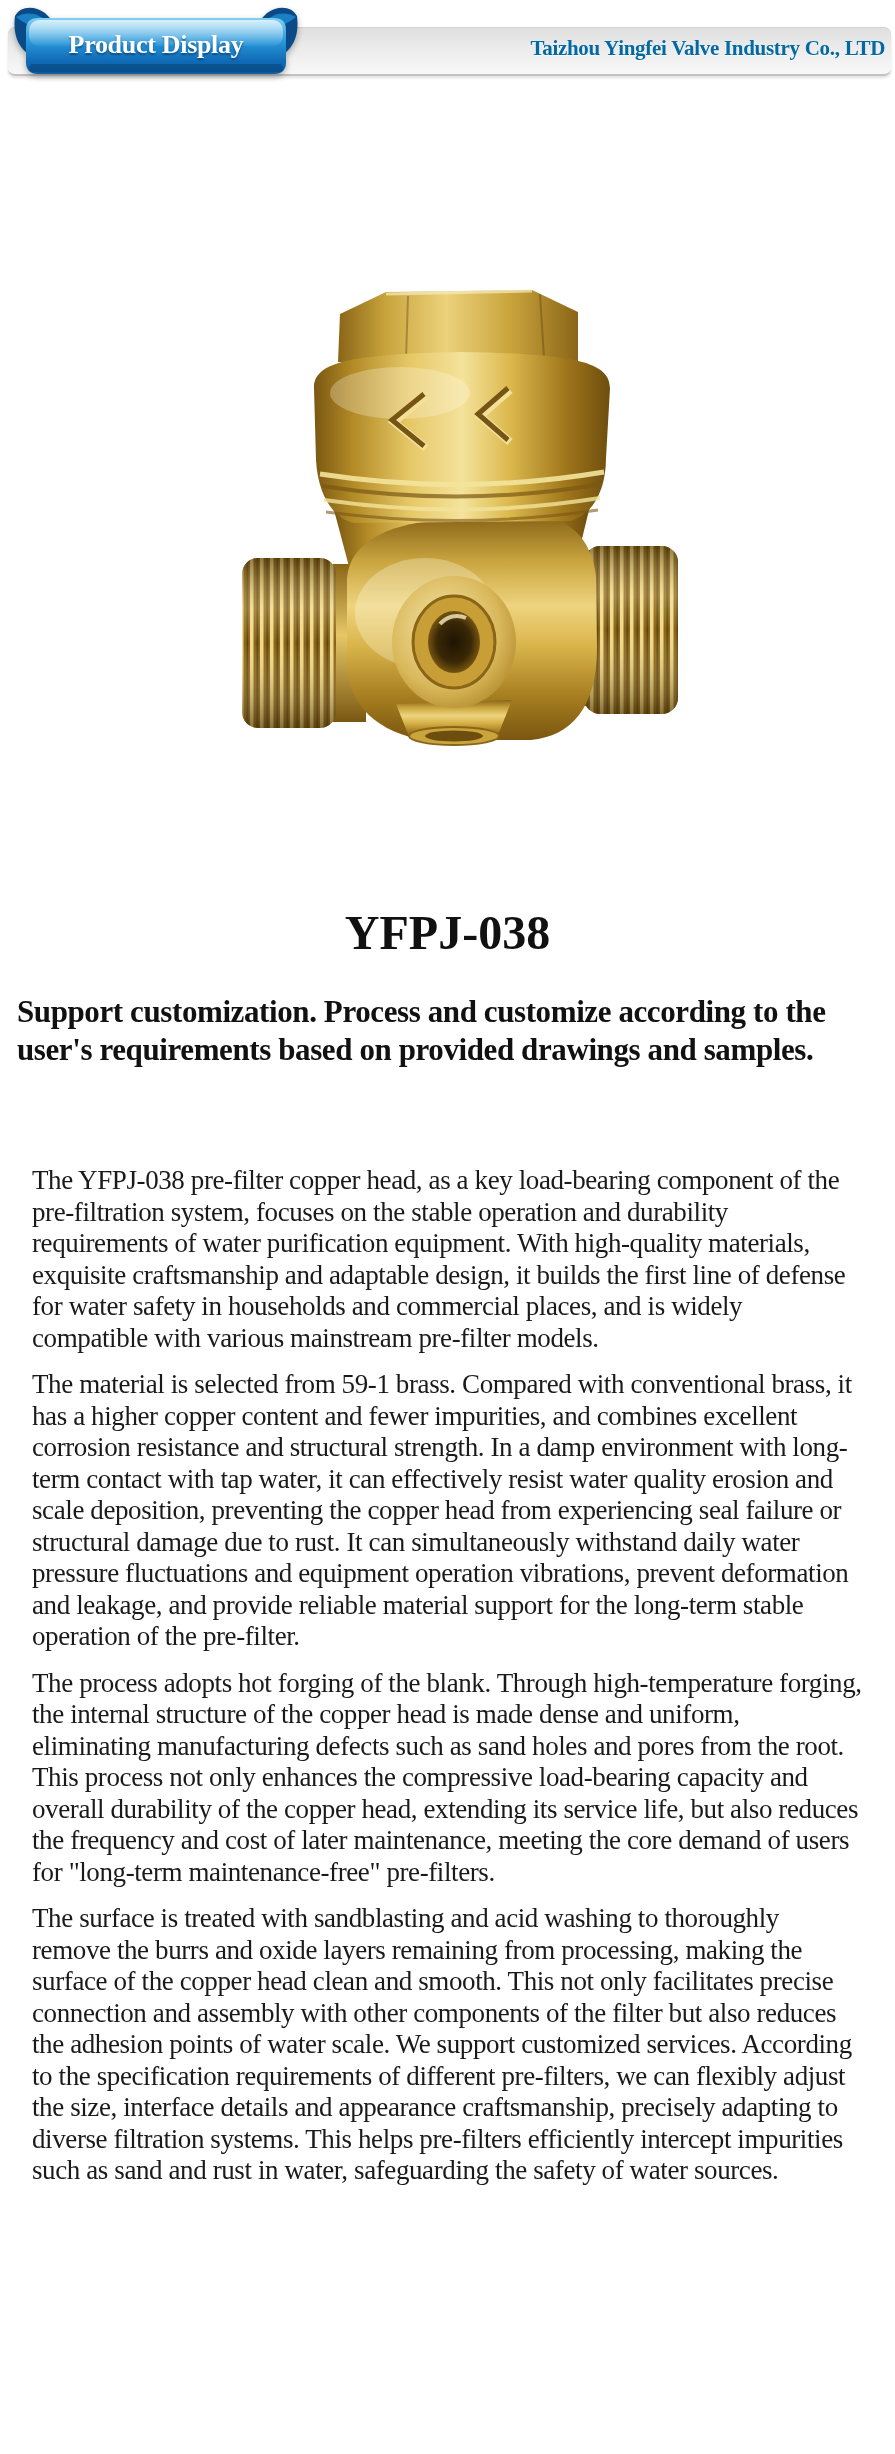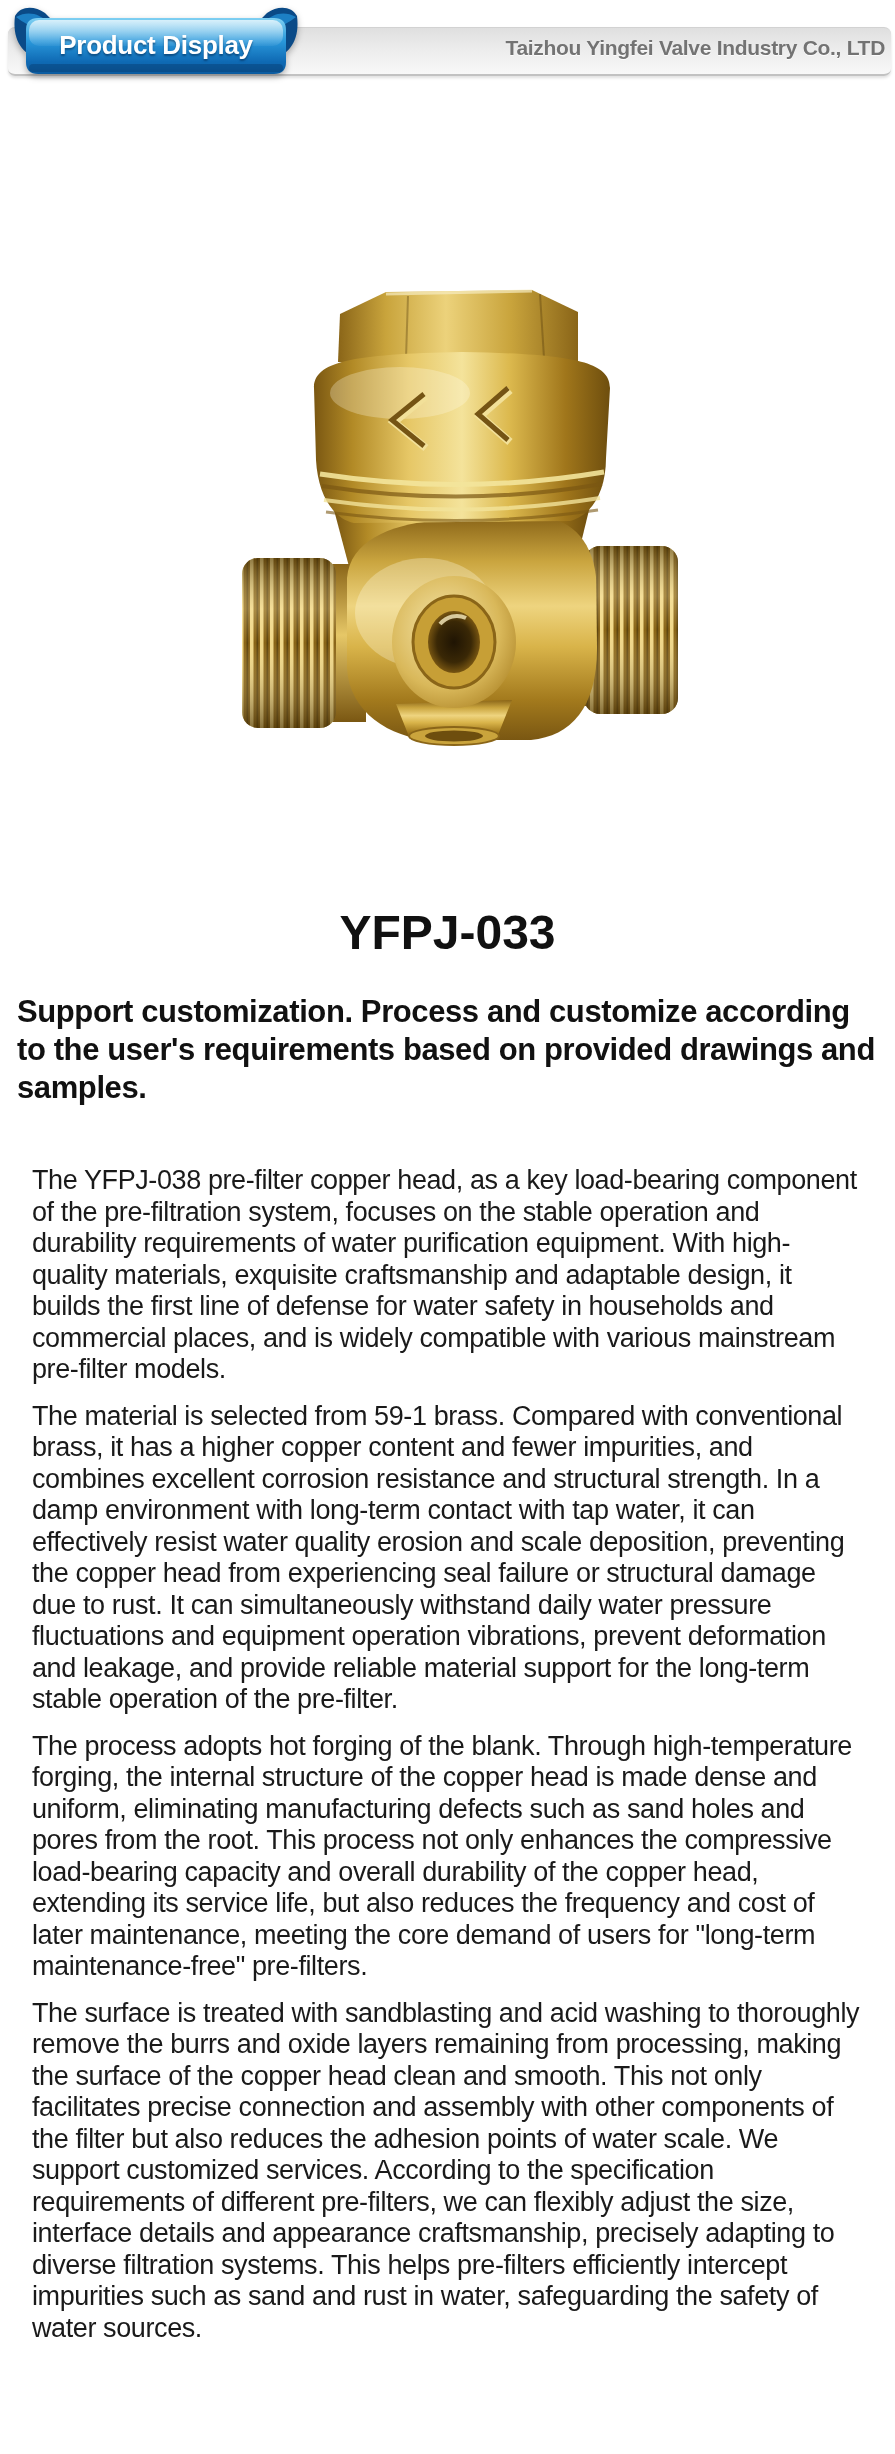--- a/index.html
+++ b/index.html
@@ -1,19 +1,19 @@
 <!DOCTYPE html>
 <html><head>
 <meta charset="utf-8">
 <style>
   html,body { margin:0; padding:0; background:#ffffff; }
   .page {
     position:relative; width:891px; height:2454px; margin:0 auto;
     background:#ffffff; overflow:hidden;
-    font-family:Liberation Sans, sans-serif;
+    font-family:Liberation Serif, serif;
   }
 
   
   .header { position:absolute; left:0; top:0; width:895px; height:90px; }
   .header-bar {
     position:absolute; left:6px; right:6px; top:27px; height:46px;
     background:linear-gradient(180deg,#dfdfdf 0%, #ececec 45%, #f8f8f8 100%);
     border-radius:7px;
     border-top:1px solid #d2d2d2;
     border-bottom:2px solid #c2c2c2;
@@ -25,21 +25,21 @@
   }
   .ribbon-label {
     position:absolute; left:34px; top:30px; width:232px;
     text-align:center; color:#ffffff; font-weight:bold; font-size:26px;
     letter-spacing:-0.3px;
     text-shadow:0 2px 2px rgba(0,40,80,0.55);
     white-space:nowrap;
   }
   .company-name {
     position:absolute; right:12px; top:36px;
-    font-size:21px; font-weight:bold; color:#737373;
+    font-size:21px; font-weight:bold; color:#0369a1;
     letter-spacing:-0.3px; white-space:nowrap;
     text-shadow:0 1px 0 rgba(255,255,255,0.8);
   }
 
   
   .product-figure { position:absolute; left:238px; top:288px; width:440px; height:458px; }
 
   
   .product-title {
     position:absolute; left:15px; right:15px; top:905px;
@@ -208,21 +208,21 @@
         <g>
           <path d="M184,106 L152,132 L184,158" stroke="#f2e099" stroke-width="8" fill="none" transform="translate(2,2)"></path>
           <path d="M184,106 L152,132 L184,158" stroke="#755414" stroke-width="5" fill="none"></path>
           <path d="M268,100 L238,126 L268,152" stroke="#f2e099" stroke-width="8" fill="none" transform="translate(2,2)"></path>
           <path d="M268,100 L238,126 L268,152" stroke="#755414" stroke-width="5" fill="none"></path>
         </g>
       </g>
     </svg>
   </div>
 
-  <div class="product-title">YFPJ-033</div>
+  <div class="product-title">YFPJ-038</div>
 
   <div class="subtitle">Support customization. Process and customize according to the user's requirements based on provided drawings and samples.</div>
 
   <div class="body-text">
     <p>The YFPJ-038 pre-filter copper head, as a key load-bearing component of the pre-filtration system, focuses on the stable operation and durability requirements of water purification equipment. With high-quality materials, exquisite craftsmanship and adaptable design, it builds the first line of defense for water safety in households and commercial places, and is widely compatible with various mainstream pre-filter models.</p>
     <p>The material is selected from 59-1 brass. Compared with conventional brass, it has a higher copper content and fewer impurities, and combines excellent corrosion resistance and structural strength. In a damp environment with long-term contact with tap water, it can effectively resist water quality erosion and scale deposition, preventing the copper head from experiencing seal failure or structural damage due to rust. It can simultaneously withstand daily water pressure fluctuations and equipment operation vibrations, prevent deformation and leakage, and provide reliable material support for the long-term stable operation of the pre-filter.</p>
     <p>The process adopts hot forging of the blank. Through high-temperature forging, the internal structure of the copper head is made dense and uniform, eliminating manufacturing defects such as sand holes and pores from the root. This process not only enhances the compressive load-bearing capacity and overall durability of the copper head, extending its service life, but also reduces the frequency and cost of later maintenance, meeting the core demand of users for "long-term maintenance-free" pre-filters.</p>
     <p>The surface is treated with sandblasting and acid washing to thoroughly remove the burrs and oxide layers remaining from processing, making the surface of the copper head clean and smooth. This not only facilitates precise connection and assembly with other components of the filter but also reduces the adhesion points of water scale. We support customized services. According to the specification requirements of different pre-filters, we can flexibly adjust the size, interface details and appearance craftsmanship, precisely adapting to diverse filtration systems. This helps pre-filters efficiently intercept impurities such as sand and rust in water, safeguarding the safety of water sources.</p>
   </div>
 

